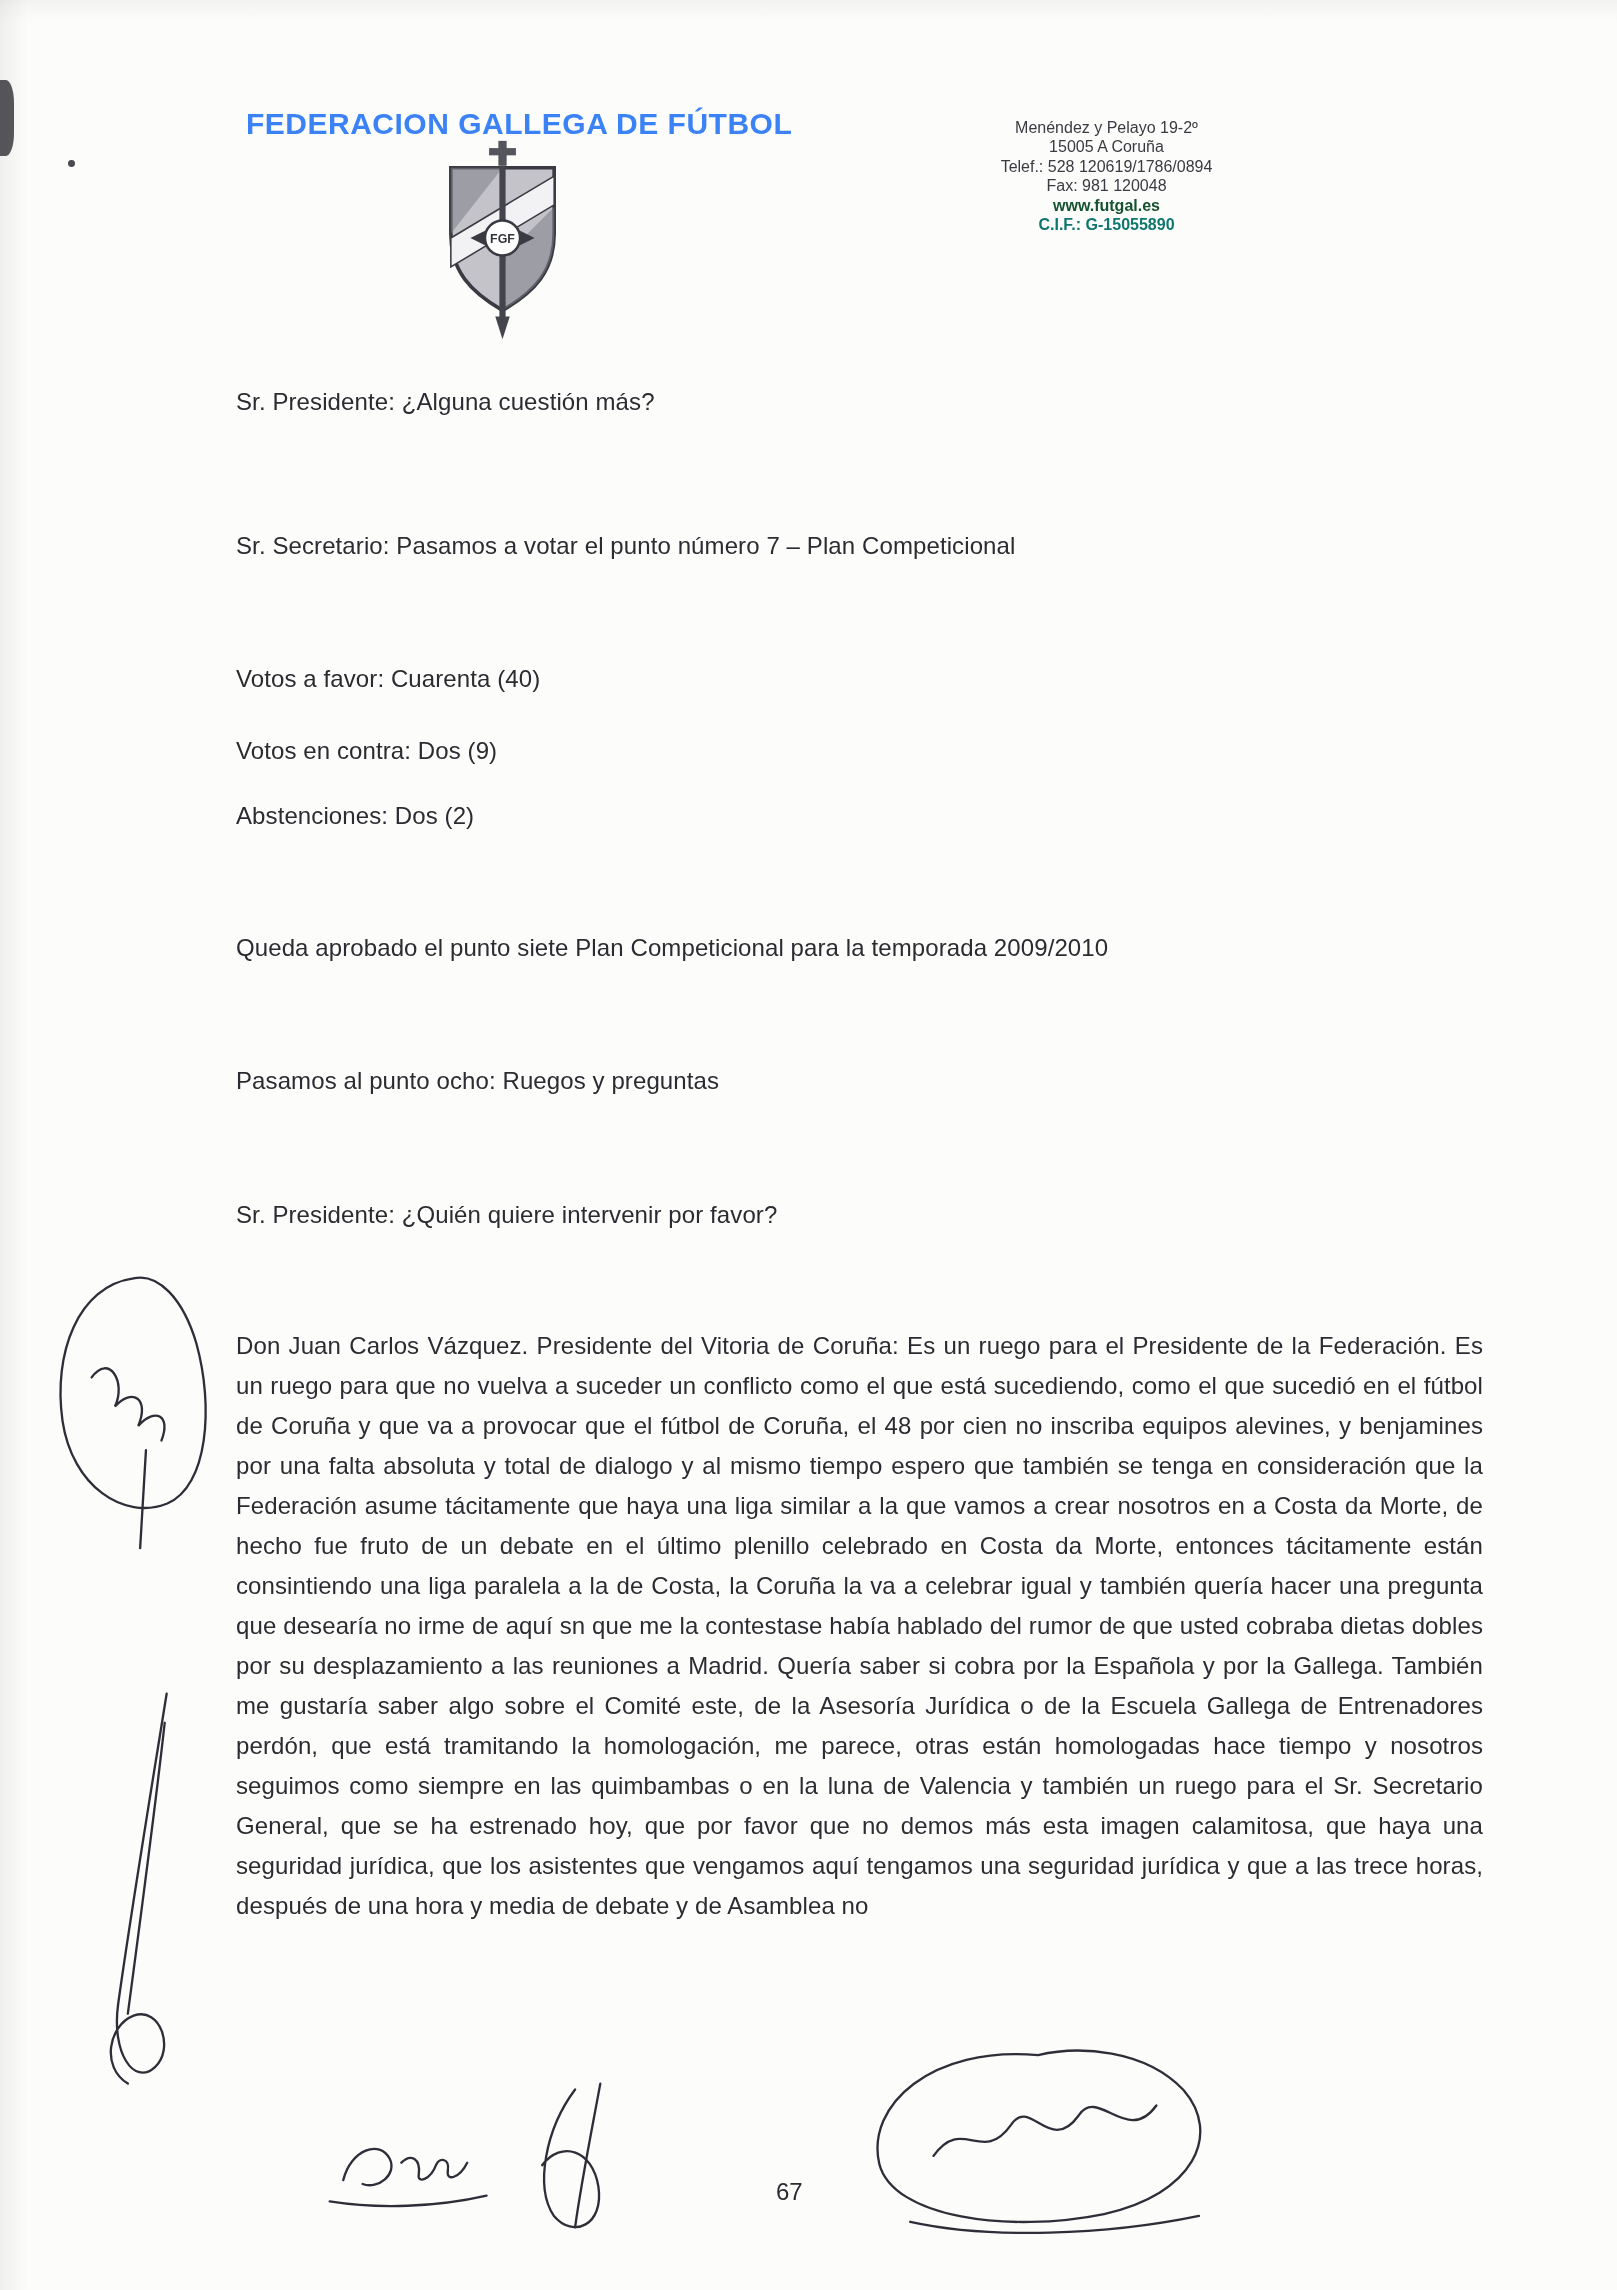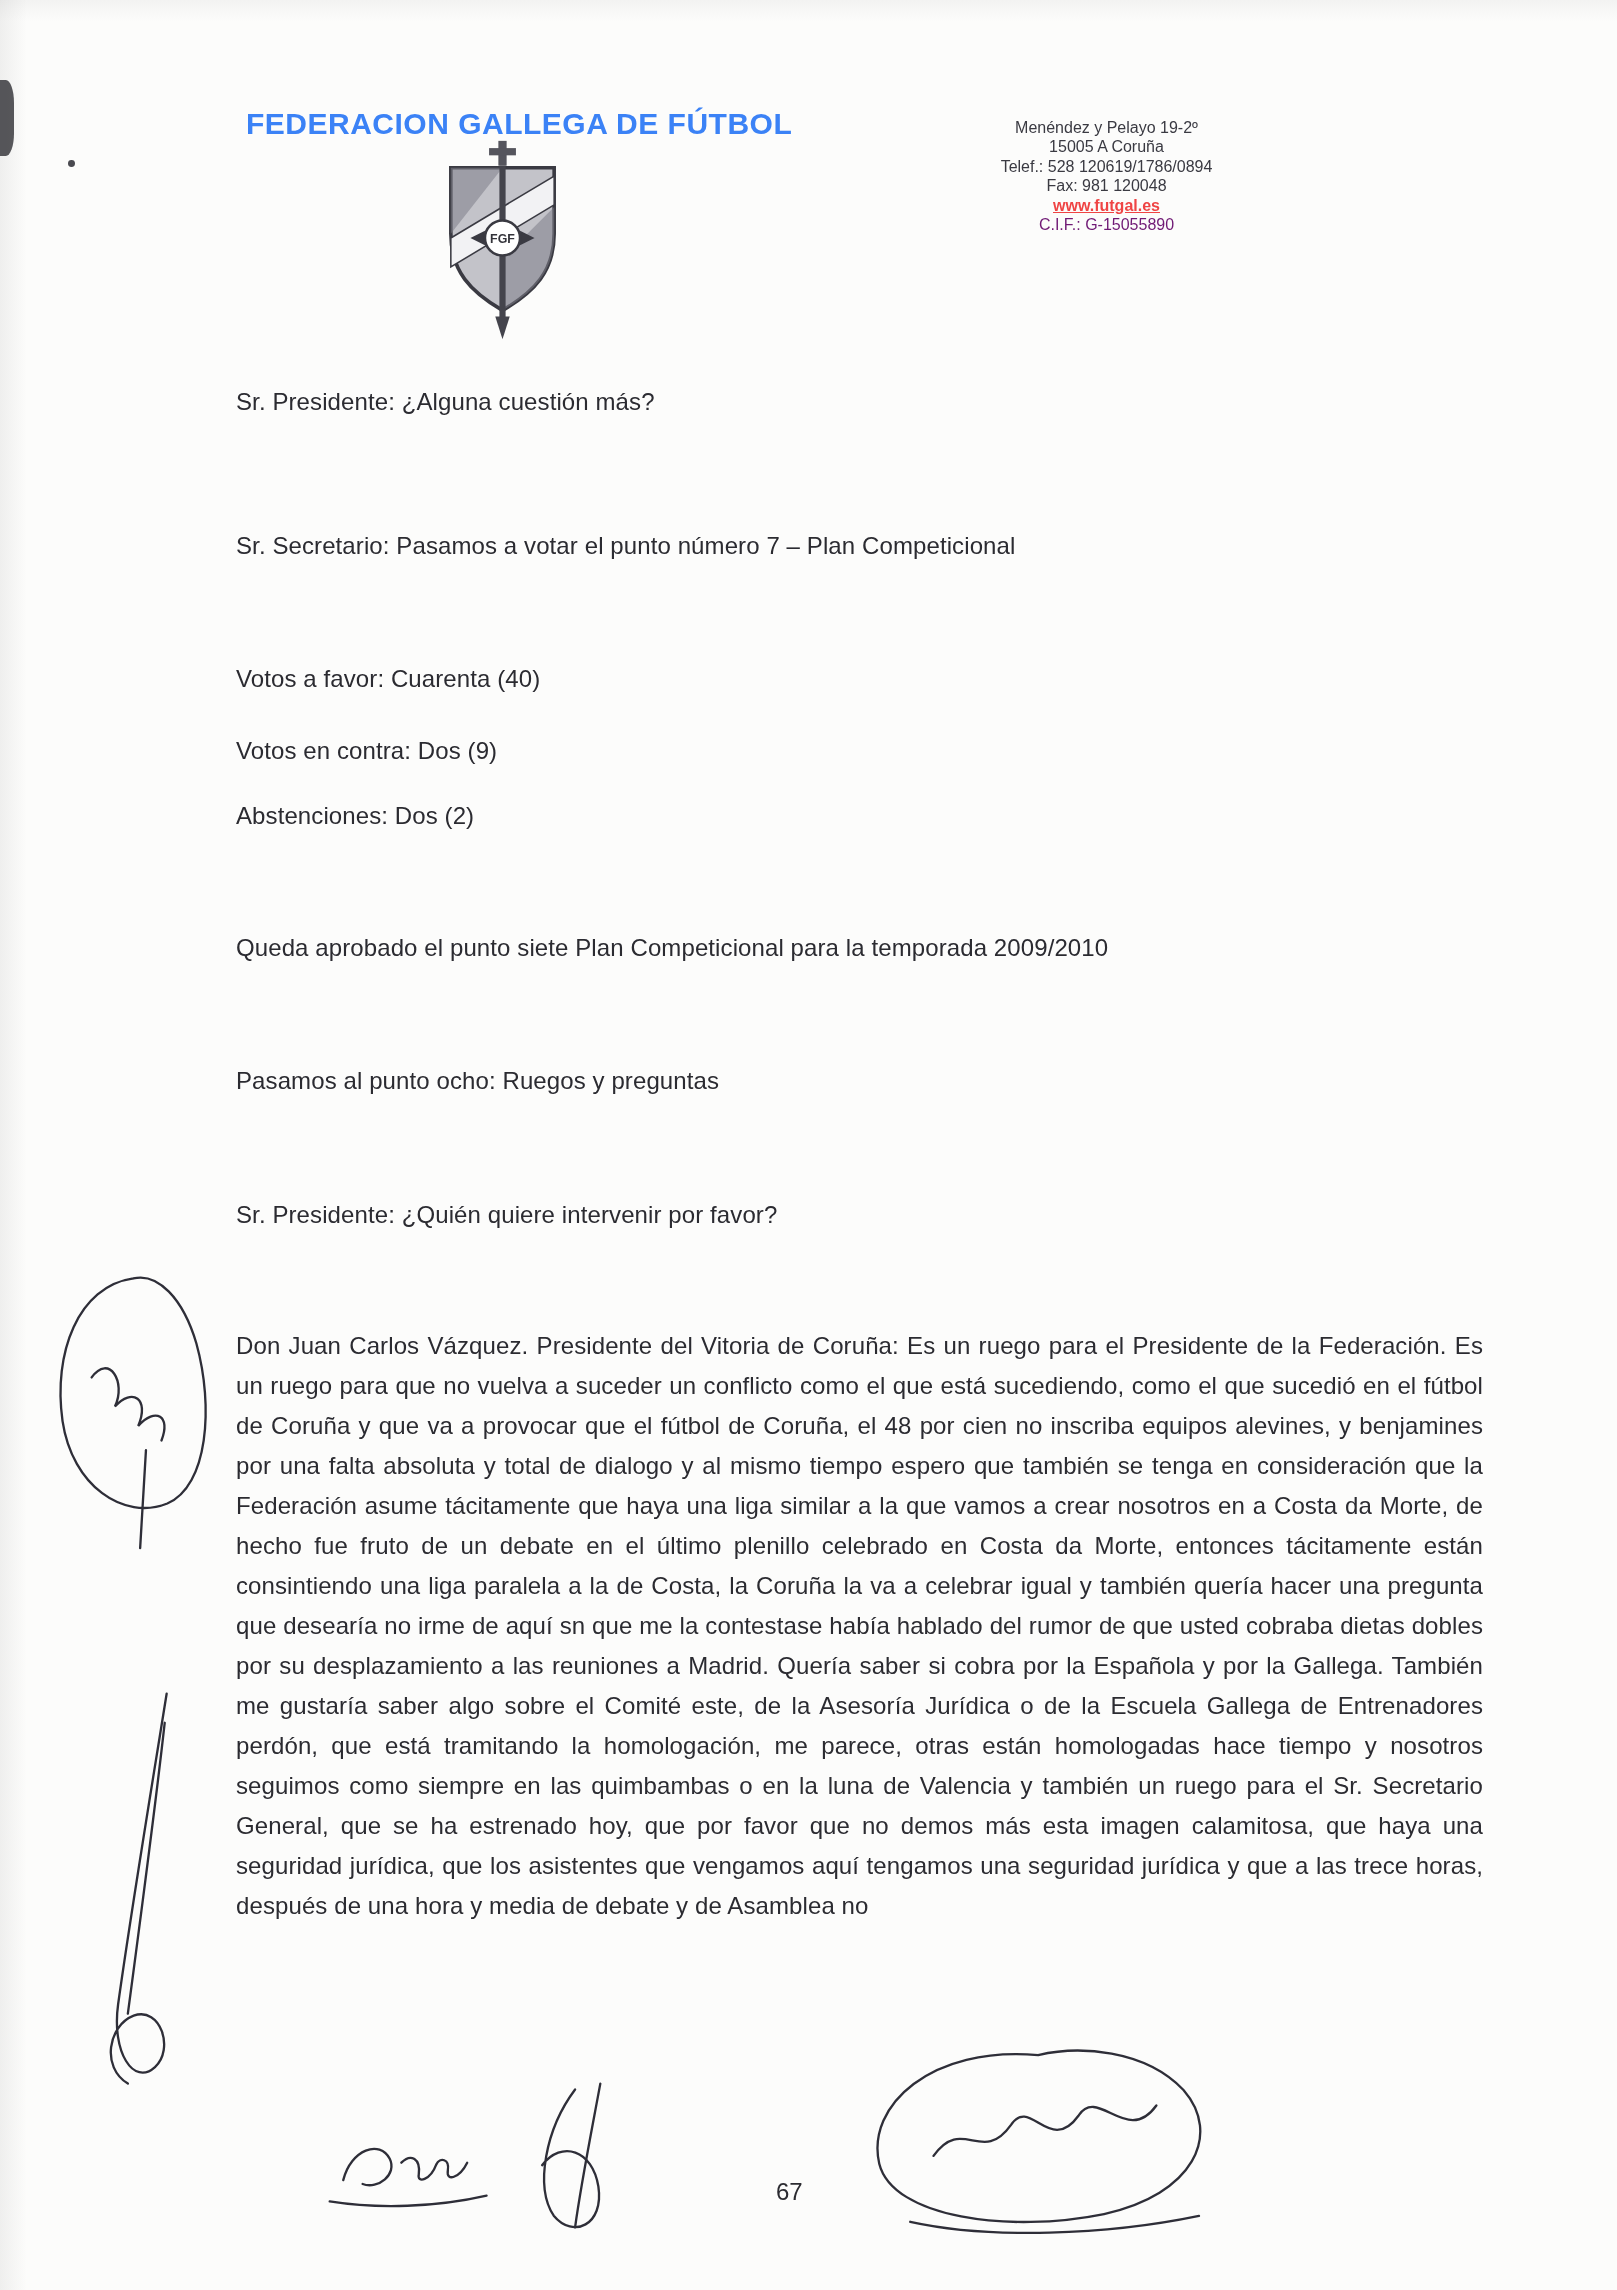--- a/index.html
+++ b/index.html
@@ -39,22 +39,22 @@
     position: absolute; left: 246px; top: 107px;
     font-size: 30px; font-weight: bold; letter-spacing: 0.5px;
     color: #3b82f6;
     text-align: right;
   }
   .logo { position: absolute; left: 425px; top: 134px; width: 155px; height: 208px; }
   .contact {
     position: absolute; left: 922px; top: 118px; width: 369px;
     text-align: center; font-size: 16px; line-height: 19.4px; color: #3a3a42;
   }
-  .contact .website { text-decoration: underline; color: #ef4444; font-weight: bold; }
-  .contact .cif { font-weight: normal; color: #701a75; }
+  .contact .website { color: #14532d; font-weight: bold; }
+  .contact .cif { font-weight: bold; color: #0f766e; }
 
   
   .para {
     position: absolute; left: 236px; width: 1247px;
     font-size: 24px; color: #2b2b31; letter-spacing: 0.1px;
   }
   .p1 { top: 388px; }
   .p2 { top: 532px; }
   .p3 { top: 665px; }
   .p4 { top: 737px; }

